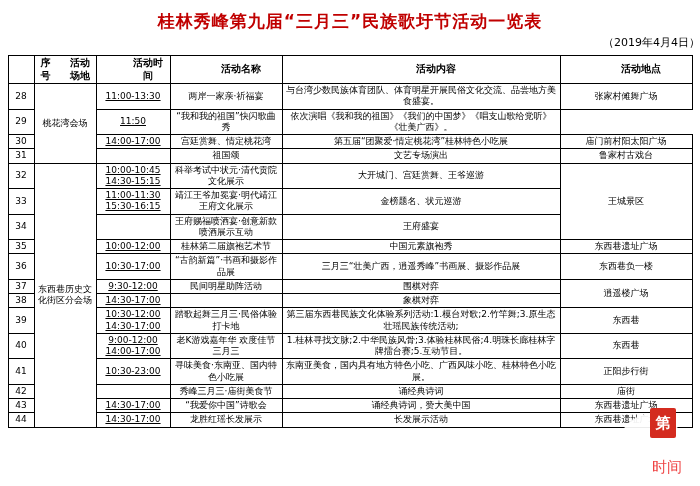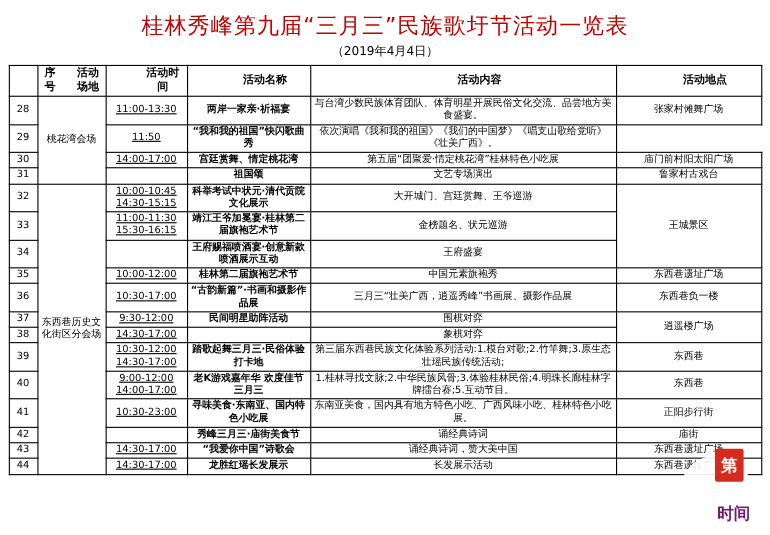--- a/index.html
+++ b/index.html
@@ -16,30 +16,30 @@
   }
   .page {
     width: 700px;
     height: 486px;
     position: relative;
     box-sizing: border-box;
     padding: 0;
   }
   .doc-title {
     text-align: center;
-    font-size: 20px;
-    font-weight: normal;
+    font-size: 17px;
+    font-weight: bold;
     color: #c00000;
     letter-spacing: 1px;
     padding-top: 10px;
     padding-bottom: 2px;
     font-family: "DejaVu Sans", "Liberation Sans", sans-serif;
   }
   .doc-subtitle {
-    text-align: center;
+    text-align: right;
     font-size: 11px;
     color: #000000;
     padding-bottom: 5px;
   }
   table.schedule {
     border-collapse: collapse;
     width: 684px;
     margin: 0 auto;
     table-layout: fixed;
   }
@@ -63,21 +63,20 @@
     text-align: left;
     padding-left: 3px;
   }
   td.time-cell {
     font-size: 8.5px;
     text-decoration: underline;
   }
   td.name-cell {
     text-align: left;
     padding-left: 3px;
-    font-weight: bold;
   }
   .col-no { width: 26px; }
   .col-venue { width: 62px; }
   .col-time { width: 74px; }
   .col-name { width: 112px; }
   .col-content { width: 278px; }
   .col-place { width: 132px; }
   .watermark {
     position: absolute;
     right: 16px;
@@ -120,22 +119,22 @@
     justify-content: center;
     color: #fff;
     font-size: 15px;
     font-weight: bold;
   }
   .wm-text {
     position: absolute;
     right: 2px;
     bottom: 4px;
     font-size: 15px;
-    font-weight: bold;
-    color: #701a75;
+    font-weight: normal;
+    color: #ef4444;
     line-height: 1.05;
     text-align: left;
     letter-spacing: 0px;
   }
 </style>
 </head>
 <body>
 
 <div class="page">
 
@@ -194,21 +193,21 @@
           <td>32</td>
           <td rowspan="13">东西巷历史文化街区分会场</td>
           <td class="time-cell">10:00-10:45<br>14:30-15:15</td>
           <td class="name-cell">科举考试中状元·清代贡院文化展示</td>
           <td class="content-cell">大开城门、宫廷赏舞、王爷巡游</td>
           <td rowspan="3">王城景区</td>
         </tr>
         <tr>
           <td>33</td>
           <td class="time-cell">11:00-11:30<br>15:30-16:15</td>
-          <td class="name-cell">靖江王爷加冕宴·桂林第二届旗袍艺术节</td>
+          <td class="name-cell">靖江王爷加冕宴·明代靖江王府文化展示</td>
           <td class="content-cell">金榜题名、状元巡游</td>
         </tr>
         <tr>
           <td>34</td>
           <td class="time-cell"></td>
           <td class="name-cell">王府赐福喷酒宴·创意新款喷酒展示互动</td>
           <td class="content-cell">王府盛宴</td>
         </tr>
         <tr>
           <td>35</td>

